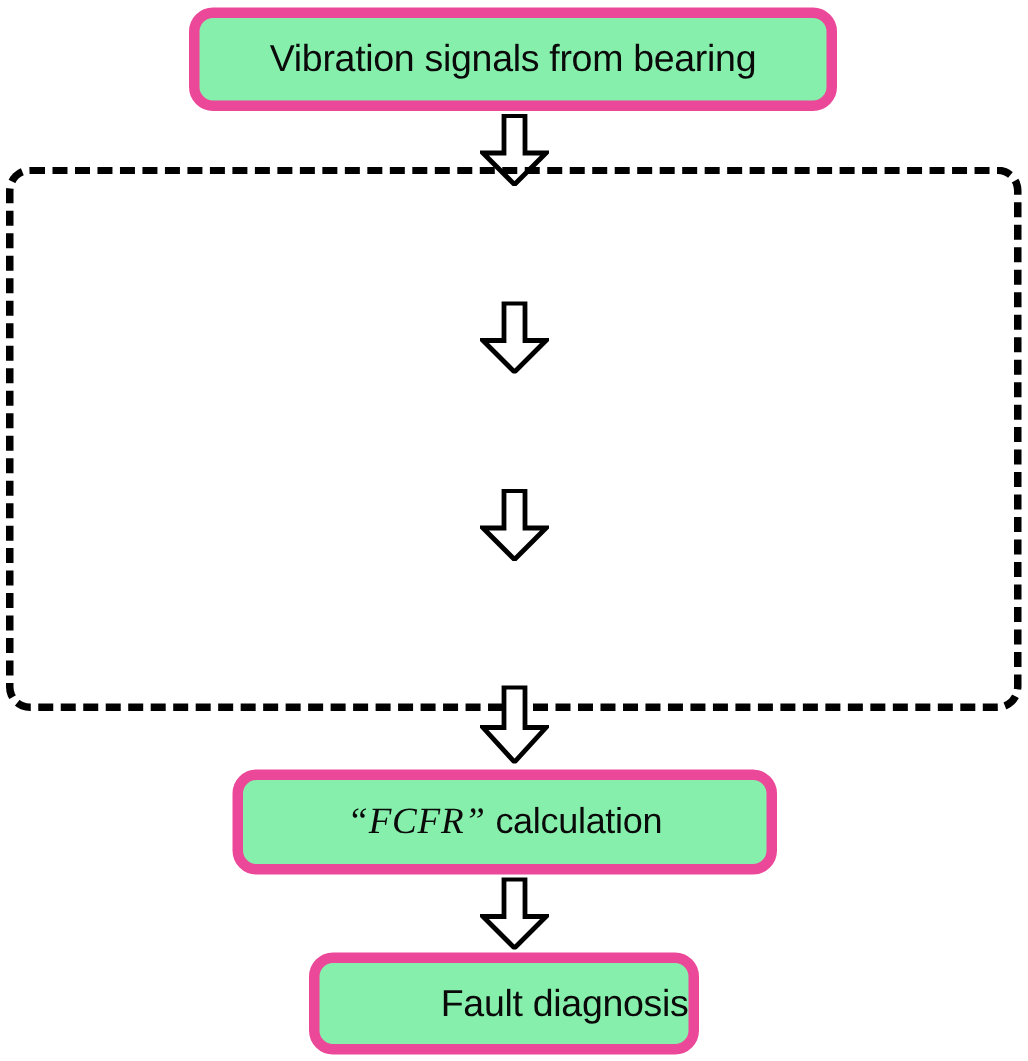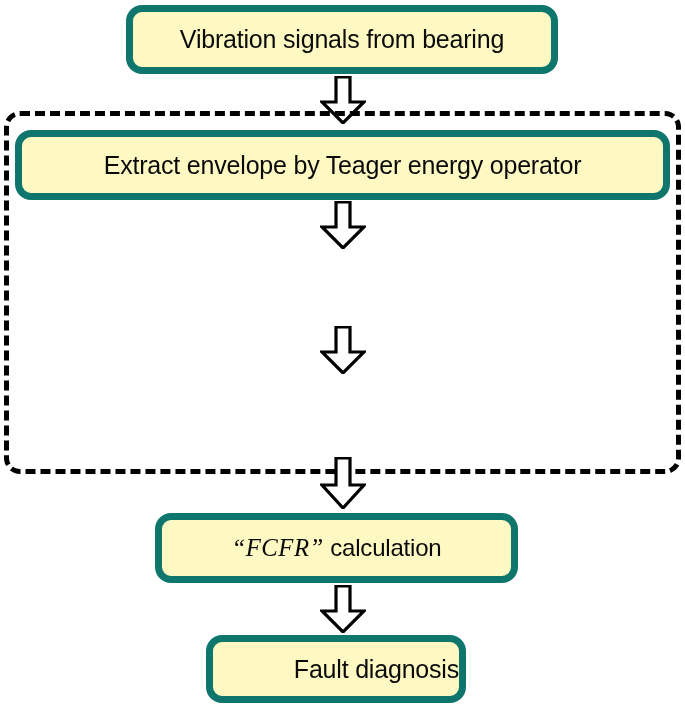--- a/index.html
+++ b/index.html
@@ -24,22 +24,22 @@
     box-sizing: border-box;
     border: 5px dashed #000000;
     border-radius: 16px;
     background: transparent;
   }
 
   
   .node {
     position: absolute;
     box-sizing: border-box;
-    background: #fef9c3;
-    border: 7px solid #0f766e;
+    background: #86efac;
+    border: 7px solid #ec4899;
     border-radius: 16px;
     display: flex;
     align-items: center;
     justify-content: center;
     text-align: center;
     color: #0a0a0a;
     line-height: 1.05;
   }
   .node .label {
     display: inline-block;
@@ -73,23 +73,20 @@
   </div>
 
   <div class="arrow" style="left:320px; top:76px; width:46px; height:48px;">
     <svg width="46" height="48" viewBox="0 0 46 48" aria-hidden="true">
       <polygon points="16,1 30,1 30,26 44,26 23,47 2,26 16,26" fill="#ffffff" stroke="#000000" stroke-width="3.2" stroke-linejoin="miter"></polygon>
     </svg>
   </div>
 
   <div class="dashed-group" style="left:4px; top:111px; width:677px; height:363px;"></div>
 
-  <div class="node" style="left:15px; top:130px; width:655px; height:70px;">
-    <span class="label">Extract envelope by Teager energy operator</span>
-  </div>
 
   <div class="arrow" style="left:320px; top:201px; width:46px; height:48px;">
     <svg width="46" height="48" viewBox="0 0 46 48" aria-hidden="true">
       <polygon points="16,1 30,1 30,26 44,26 23,47 2,26 16,26" fill="#ffffff" stroke="#000000" stroke-width="3.2" stroke-linejoin="miter"></polygon>
     </svg>
   </div>
 
 
   <div class="arrow" style="left:320px; top:326px; width:46px; height:48px;">
     <svg width="46" height="48" viewBox="0 0 46 48" aria-hidden="true">

